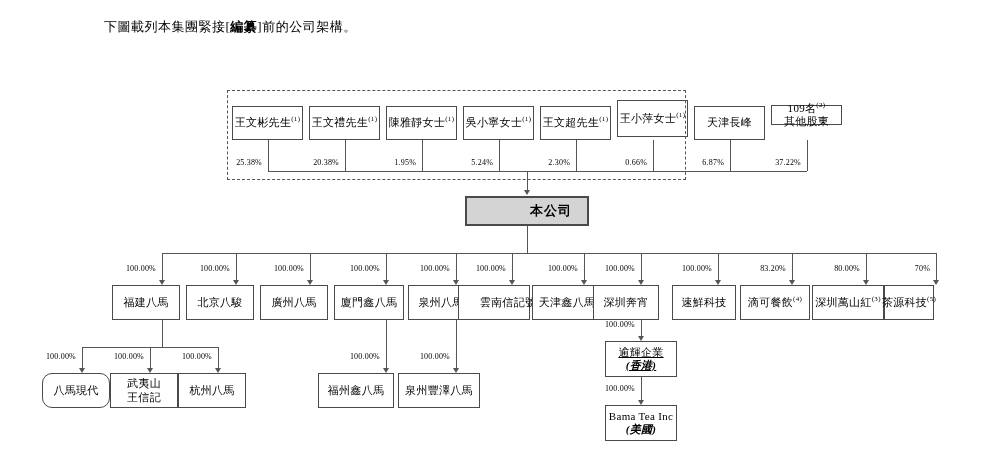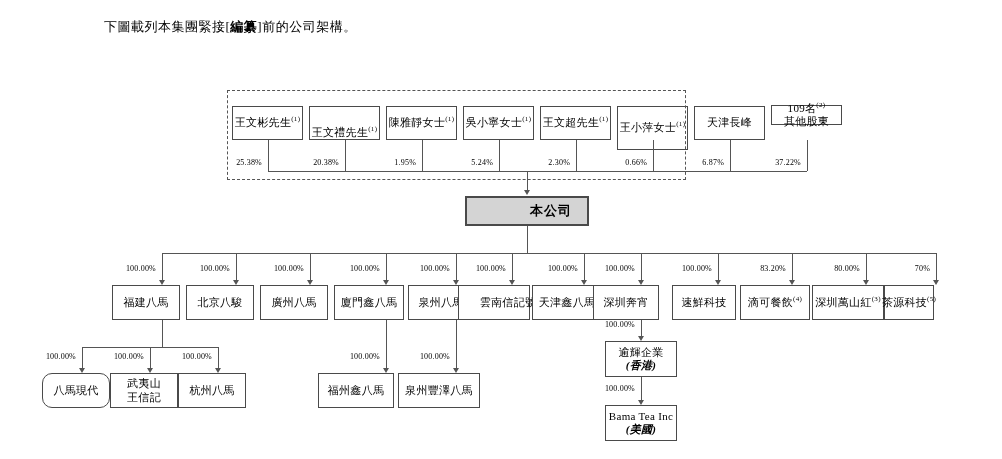--- a/index.html
+++ b/index.html
@@ -103,41 +103,41 @@
 <div id="intro-text">
   <span>下圖載列本集團緊接[</span><b>編纂</b><span>]前的公司架構。</span>
 </div>
 
 <div id="chart">
     <div class="node" style="left: 232px; top: 106px; width: 71px; height: 34px;">
       <div>王文彬先生<sup>(1)</sup></div>
     </div>
     <div class="vline" style="left: 268px; top: 140px; height: 31px;"></div>
     <div class="pct" style="left: 206px; top: 158px; width: 56px;">25.38%</div>
-    <div class="node" style="left: 309px; top: 106px; width: 71px; height: 34px; align-items: flex-end;">
+    <div class="node" style="left: 309px; top: 106px; width: 71px; height: 34px;">
       <div>王文禮先生<sup>(1)</sup></div>
     </div>
     <div class="vline" style="left: 345px; top: 140px; height: 31px;"></div>
     <div class="pct" style="left: 283px; top: 158px; width: 56px;">20.38%</div>
     <div class="node" style="left: 386px; top: 106px; width: 71px; height: 34px;">
       <div>陳雅靜女士<sup>(1)</sup></div>
     </div>
     <div class="vline" style="left: 422px; top: 140px; height: 31px;"></div>
     <div class="pct" style="left: 360px; top: 158px; width: 56px;">1.95%</div>
     <div class="node" style="left: 463px; top: 106px; width: 71px; height: 34px;">
       <div>吳小寧女士<sup>(1)</sup></div>
     </div>
     <div class="vline" style="left: 499px; top: 140px; height: 31px;"></div>
     <div class="pct" style="left: 437px; top: 158px; width: 56px;">5.24%</div>
     <div class="node" style="left: 540px; top: 106px; width: 71px; height: 34px;">
       <div>王文超先生<sup>(1)</sup></div>
     </div>
     <div class="vline" style="left: 576px; top: 140px; height: 31px;"></div>
     <div class="pct" style="left: 514px; top: 158px; width: 56px;">2.30%</div>
-    <div class="node" style="left: 617px; top: 106px; width: 71px; height: 44px;">
+    <div class="node" style="left: 617px; top: 100px; width: 71px; height: 37px;">
       <div>王小萍女士<sup>(1)</sup></div>
     </div>
     <div class="vline" style="left: 653px; top: 140px; height: 31px;"></div>
     <div class="pct" style="left: 591px; top: 158px; width: 56px;">0.66%</div>
     <div class="node" style="left: 694px; top: 106px; width: 71px; height: 34px;">
       <div>天津長峰</div>
     </div>
     <div class="vline" style="left: 730px; top: 140px; height: 31px;"></div>
     <div class="pct" style="left: 668px; top: 158px; width: 56px;">6.87%</div>
     <div class="node" style="left: 771px; top: 93px; width: 71px; height: 20px; margin-top: 12px;">
@@ -257,21 +257,21 @@
     </div>
     <div class="vline" style="left: 386px; top: 320px; height: 48px;"></div>
     <div class="arrow" style="left: 382.5px; top: 368px;"></div>
     <div class="pct" style="left: 324px; top: 352px; width: 56px;">100.00%</div>
     <div class="node" style="left: 398px; top: 373px; width: 82px; height: 35px;">
       <div>泉州豐澤八馬</div>
     </div>
     <div class="vline" style="left: 456px; top: 320px; height: 48px;"></div>
     <div class="arrow" style="left: 452.5px; top: 368px;"></div>
     <div class="pct" style="left: 394px; top: 352px; width: 56px;">100.00%</div>
-    <div class="node" style="left: 605px; top: 341px; width: 72px; height: 36px;">
+    <div class="node" style="left: 605px; top: 341px; width: 72px; height: 36px; text-decoration: underline;">
       <div>
         <div>逾輝企業</div>
         <div class="l2">(香港)</div>
       </div>
     </div>
     <div class="vline" style="left: 641px; top: 320px; height: 16px;"></div>
     <div class="arrow" style="left: 637.5px; top: 336px;"></div>
     <div class="pct" style="left: 579px; top: 320px; width: 56px;">100.00%</div>
     <div class="node" style="left: 605px; top: 405px; width: 72px; height: 36px;">
       <div>

